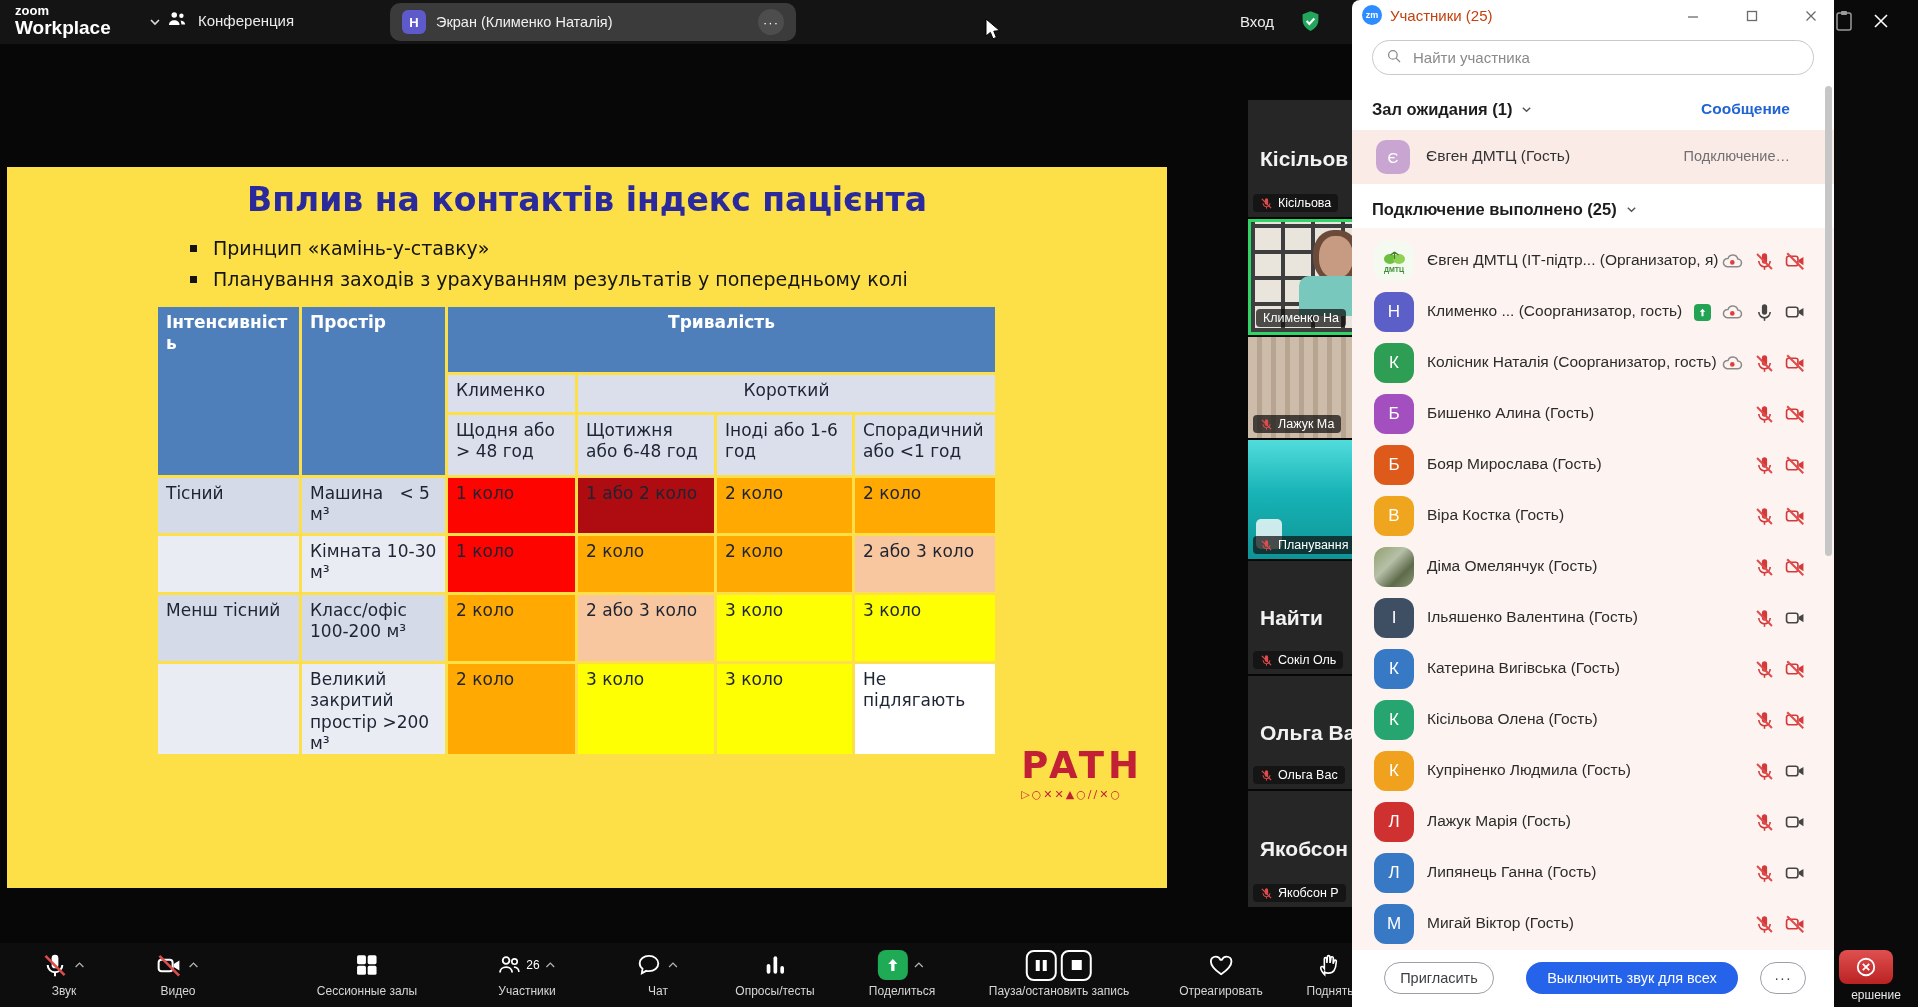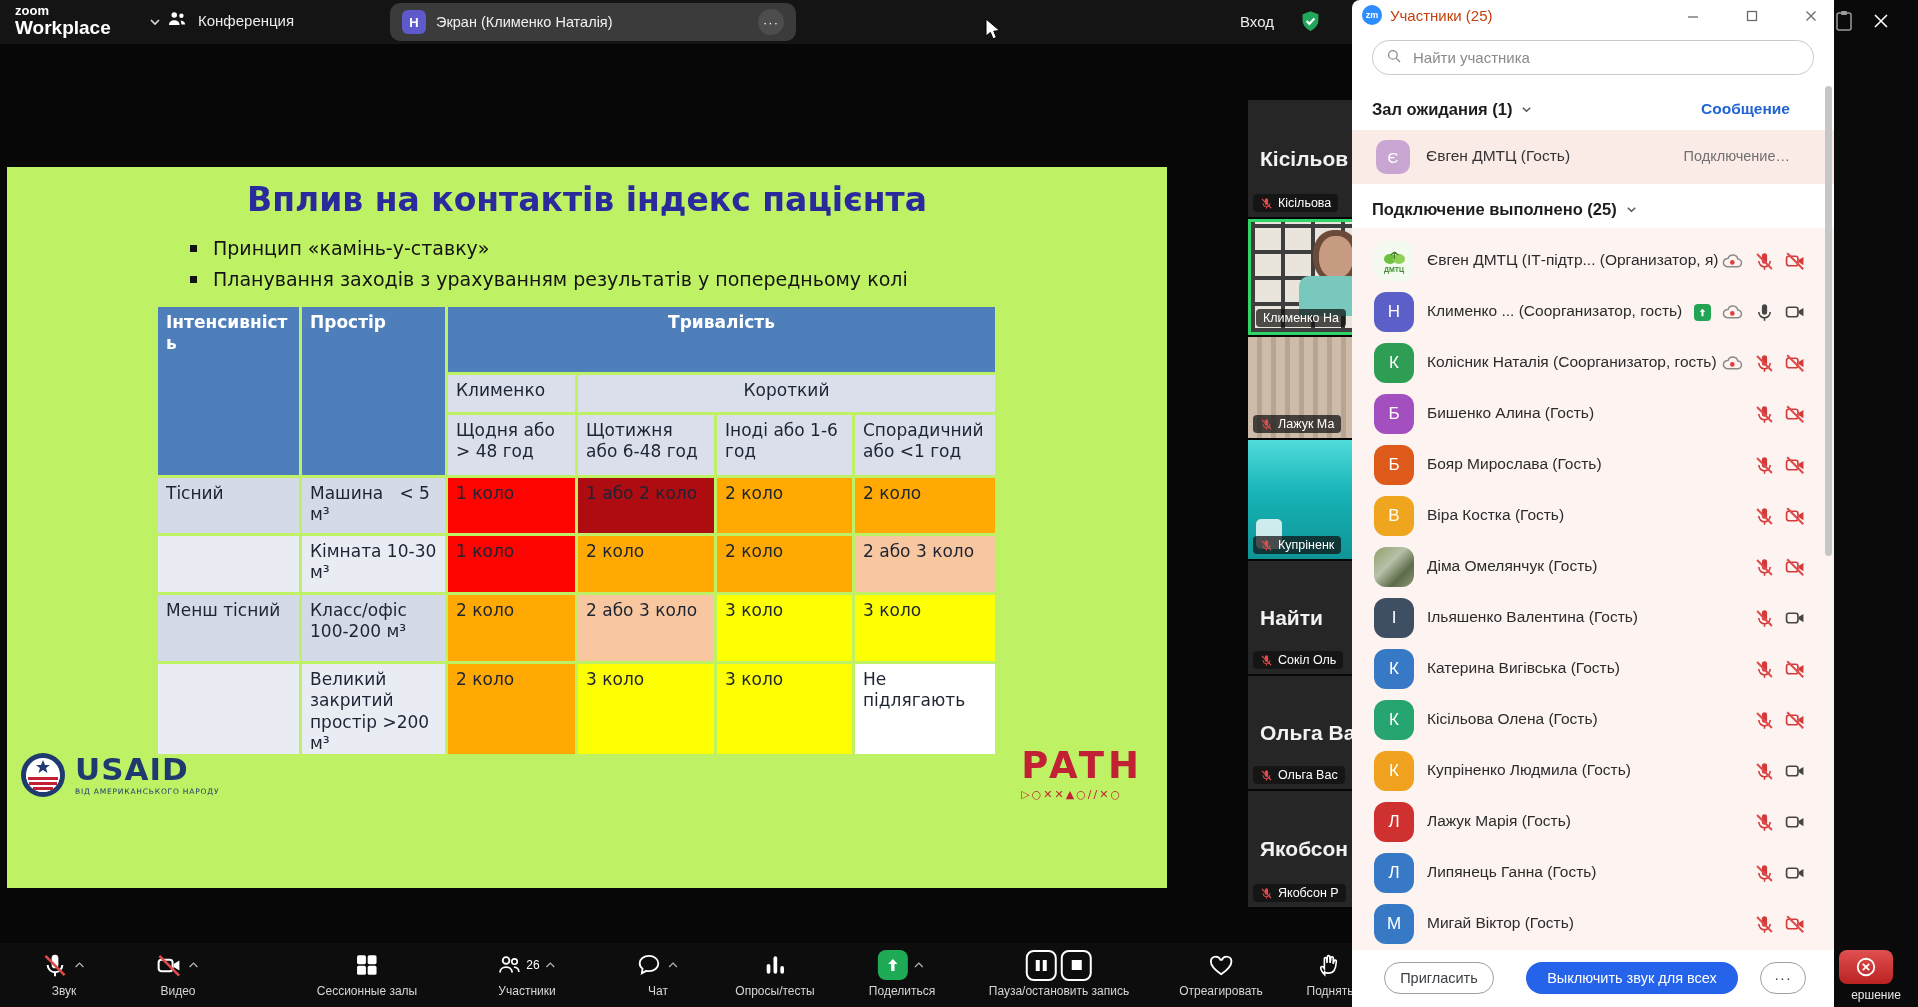--- a/index.html
+++ b/index.html
@@ -16,21 +16,21 @@
     display:flex;align-items:center;gap:10px;padding:0 12px;box-sizing:border-box;}
   .tab-badge{width:24px;height:24px;border-radius:6px;background:#5f5acb;color:#fff;font-size:13px;font-weight:bold;
     display:flex;align-items:center;justify-content:center;}
   .tab-screen-label{color:#f0f0f0;font-size:14.5px;flex:1;white-space:nowrap;overflow:hidden;}
   .tab-more{width:26px;height:26px;border-radius:50%;background:#4d4d4d;color:#fff;font-size:13px;letter-spacing:1px;
     display:flex;align-items:center;justify-content:center;}
   .login{position:absolute;left:1240px;top:13px;color:#ededed;font-size:15px;}
   .shield{position:absolute;left:1298px;top:9px;}
   
   .stage{position:absolute;inset:44px 0 64px 0;background:#070707;z-index:1;}
-  .slide{position:absolute;left:7px;top:123px;width:1160px;height:721px;background:#bef264;font-family:"DejaVu Sans",sans-serif;}
+  .slide{position:absolute;left:7px;top:123px;width:1160px;height:721px;background:#fde047;font-family:"DejaVu Sans",sans-serif;}
   .slide-title{position:absolute;left:0;right:0;top:13px;text-align:center;font-size:33px;font-weight:bold;color:#2a2a9c;}
   .bullet-line{position:absolute;left:183px;display:flex;align-items:center;gap:16px;color:#141414;font-size:19px;}
   .bullet-line .sq{width:7px;height:7px;background:#141414;flex:0 0 auto;}
   .b1{top:70px;} .b2{top:101px;}
   .ptable{position:absolute;left:151px;top:140px;display:grid;
     grid-template-columns:141px 143px 127px 136px 135px 140px;
     grid-template-rows:65px 37px 60px 55px 56px 66px 90px;gap:3px;}
   .ptable .cell{padding:5px 8px;font-size:17px;line-height:1.25;color:#1d2433;box-sizing:border-box;}
   .ptable .hblue{background:#4f7fba;color:#fff;font-weight:bold;}
   .ptable .hlight{background:#dbdfec;}
@@ -204,35 +204,20 @@
           <div class="cell c-peach" style="grid-area: 6 / 4;">2 або 3 коло</div>
           <div class="cell c-yellow" style="grid-area: 6 / 5;">3 коло</div>
           <div class="cell c-yellow" style="grid-area: 6 / 6;">3 коло</div>
           <div class="cell rowlight" style="grid-area: 7 / 1;"></div>
           <div class="cell rowlight" style="grid-area: 7 / 2;">Великий закритий простір &gt;200 м³</div>
           <div class="cell c-orange" style="grid-area: 7 / 3;">2 коло</div>
           <div class="cell c-yellow" style="grid-area: 7 / 4;">3 коло</div>
           <div class="cell c-yellow" style="grid-area: 7 / 5;">3 коло</div>
           <div class="cell c-white" style="grid-area: 7 / 6;">Не підлягають</div>
         </div>
-      <div class="usaid">
-        <svg width="46" height="46" viewBox="0 0 46 46">
-          <circle cx="23" cy="23" r="22" fill="#1e3a6e"></circle>
-          <circle cx="23" cy="23" r="17" fill="#fff"></circle>
-          <path d="M6 23h34a17 17 0 0 1-34 0z" fill="#fff"></path>
-          <rect x="8" y="25" width="30" height="3" fill="#c22135"></rect>
-          <rect x="9" y="30" width="28" height="3" fill="#c22135"></rect>
-          <rect x="13" y="35" width="20" height="3" fill="#c22135"></rect>
-          <path d="M23 8l2 5h5l-4 3 1.5 5-4.5-3-4.5 3L20 16l-4-3h5z" fill="#1e3a6e"></path>
-        </svg>
-        <div class="usaid-text">
-          <div class="nm">USAID</div>
-          <div class="tg">ВІД АМЕРИКАНСЬКОГО НАРОДУ</div>
-        </div>
-      </div>
       <div class="path-logo">
         <div class="nm">PATH</div>
         <div class="gl">▷○✕✕▲○∕∕✕○</div>
       </div>
     </div>
 
     <div class="strip" id="strip">
         <div class="tile" style="height: 117px;">
           <span class="bigname">Кісільов</span>
           <span class="chip">
@@ -266,21 +251,21 @@
         </div>
         <div class="tile v-teal" style="height: 119px;">
           <span class="jar"></span>
           <span class="chip">
             <svg width="13" height="13" viewBox="0 0 24 24">
               <rect x="9" y="2.5" width="6" height="12" rx="3" fill="#e04b4b"></rect>
               <path d="M5.5 11.5a6.5 6.5 0 0 0 13 0" fill="none" stroke="#e04b4b" stroke-width="1.8"></path>
               <path d="M12 17.8v3.7" stroke="#e04b4b" stroke-width="1.8"></path>
               <path d="M3.5 3.5L20.5 20.5" stroke="#e04b4b" stroke-width="2.3"></path>
             </svg>
-            <span>Купріненк</span>
+            <span>Планування</span>
           </span>
         </div>
         <div class="tile" style="height: 113px;">
           <span class="bigname">Найти</span>
           <span class="chip">
             <svg width="13" height="13" viewBox="0 0 24 24">
               <rect x="9" y="2.5" width="6" height="12" rx="3" fill="#e04b4b"></rect>
               <path d="M5.5 11.5a6.5 6.5 0 0 0 13 0" fill="none" stroke="#e04b4b" stroke-width="1.8"></path>
               <path d="M12 17.8v3.7" stroke="#e04b4b" stroke-width="1.8"></path>
               <path d="M3.5 3.5L20.5 20.5" stroke="#e04b4b" stroke-width="2.3"></path>

